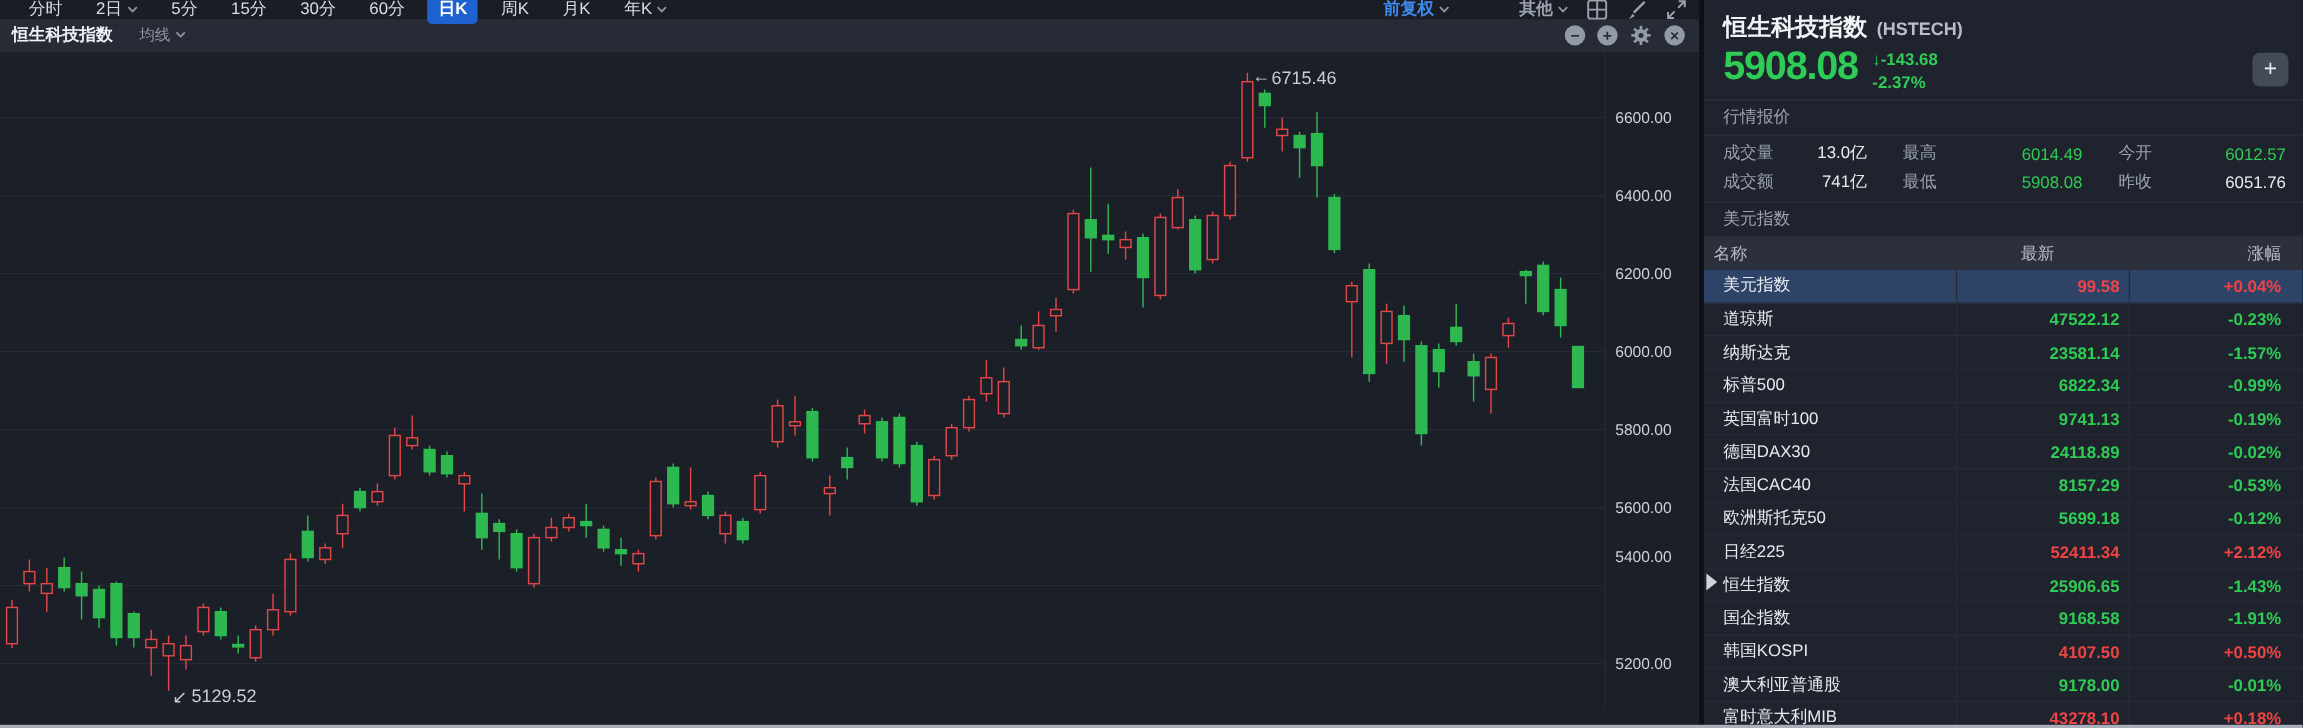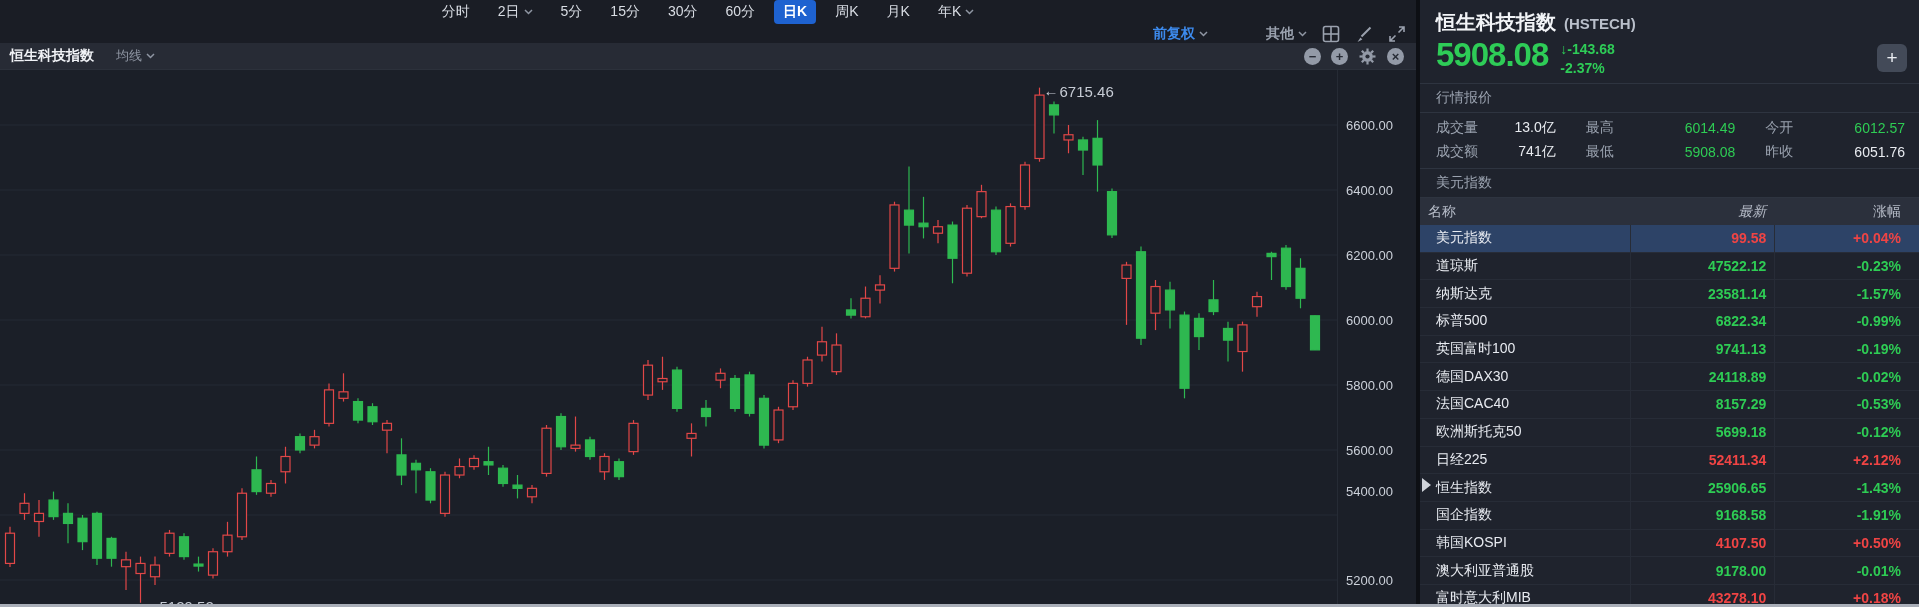--- a/index.html
+++ b/index.html
@@ -2,21 +2,21 @@
 <html><head>
 <meta charset="utf-8">
 <style>
   * { margin:0; padding:0; box-sizing:border-box; }
   html,body { width:1919px; height:607px; overflow:hidden; background:#15181f;
               font-family:"Liberation Sans", sans-serif; }
   .app { display:flex; width:1919px; height:607px; }
 
   
   .left { position:relative; width:1416px; height:607px; background:#1b1f28; }
-  .row1 { display:flex; align-items:center; height:43px; background:#1a1d25; padding:0 10px;flex-direction:column; }
+  .row1 { display:flex; align-items:center; height:16px; background:#1a1d25; padding:0 10px; }
   .period { color:#d9dde4; font-size:14px; padding:3px 9px; margin:0 5px; border-radius:4px;
             display:flex; align-items:center; gap:4px; cursor:pointer; white-space:nowrap; }
   .period.active { background:#1e62d0; color:#fff; font-weight:bold; }
   .row1-right { margin-left:auto; display:flex; align-items:center; gap:14px; }
   .adjust { color:#3d8bee; font-size:14px; font-weight:bold; display:flex; align-items:center; gap:4px; cursor:pointer;}
   .other  { color:#9aa1ae; font-size:14px; font-weight:bold; display:flex; align-items:center; gap:4px; cursor:pointer;margin-left:44px;}
   .tool-icon { width:19px; height:19px; display:inline-flex; align-items:center; justify-content:center; cursor:pointer; }
   .caret { display:inline-block; }
 
   .row2 { display:flex; align-items:center; height:27px; background:#272b35; padding:0 10px;
@@ -54,21 +54,21 @@
   .qcell { display:flex; justify-content:space-between; align-items:center; padding:3px 14px 3px 16px; }
   .qlabel { color:#99a1ae; font-size:14px; }
   .qval { font-size:14px; font-weight:normal; }
   .tone-neutral { color:#e8ebf0; } .tone-down { color:#2ecc54; } .tone-up { color:#f04444; }
 
   .idx-table { width:100%; }
   .t-head { display:grid; grid-template-columns:42% 29% 29%; background:#2b303c; height:27px;
             align-items:center; }
   .t-head .th { color:#b6bcc8; font-size:14px; }
   .th-name { padding-left:8px; text-align:left;font-family:Liberation Serif, serif; }
-  .th-last { text-align:right; padding-right:8px;font-style:italic; }
+  .th-last { text-align:center; padding-right:8px; }
   .th-pct  { text-align:right; padding-right:18px; }
   .t-row { display:grid; grid-template-columns:42% 29% 29%; height:27.7px; align-items:center;
            border-bottom:1px solid #272c37; cursor:pointer; }
   .t-row.selected { background:#2d4367; }
   .td-name { color:#e7eaf0; font-size:14px; padding-left:16px; white-space:nowrap; overflow:hidden; }
   .td-last { text-align:right; font-size:14px; font-weight:bold; padding-right:8px; border-left:1px solid #272c37; height:100%; display:flex; align-items:center; justify-content:flex-end; }
   .td-pct  { text-align:right; font-size:14px; font-weight:bold; padding-right:18px; border-left:1px solid #272c37; height:100%; display:flex; align-items:center; justify-content:flex-end; }
   .panel-handle { position:absolute; left:2px; top:478px; width:0; height:0;
                   border-top:7px solid transparent; border-bottom:7px solid transparent;
                   border-left:9px solid #cfd3da; cursor:pointer; }

